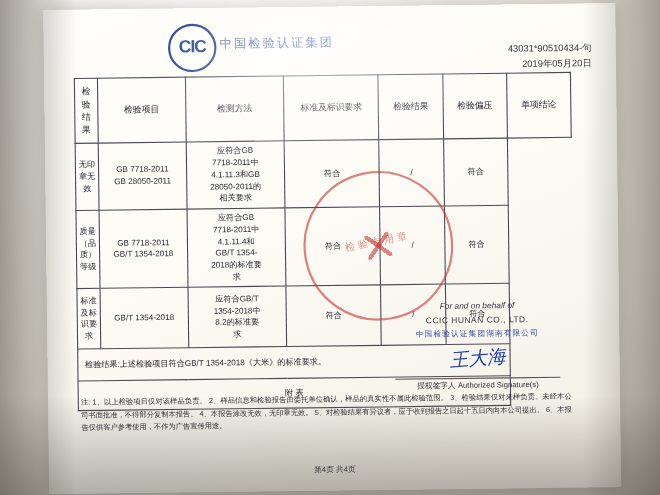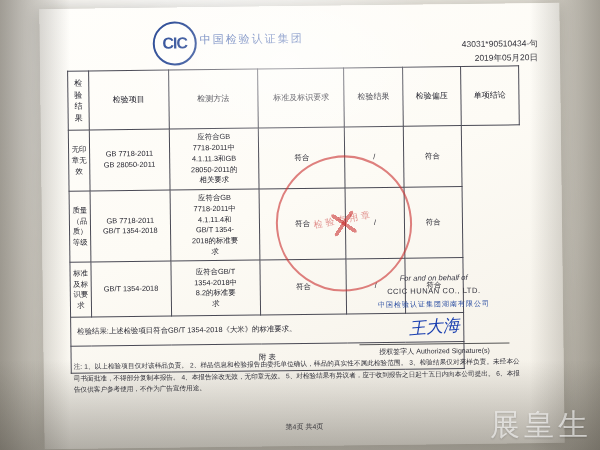--- a/index.html
+++ b/index.html
@@ -235,15 +235,14 @@
 
       <div class="pagefoot">第4页 共4页</div>
 
     </div>
   </div>
 
   <div class="glare"></div>
   <div class="shade-left"></div>
   <div class="shade-right"></div>
   <div class="shade-bottom"></div>
-  <div class="watermark">展皇生</div>
 
 </div>
 
 </body></html>

